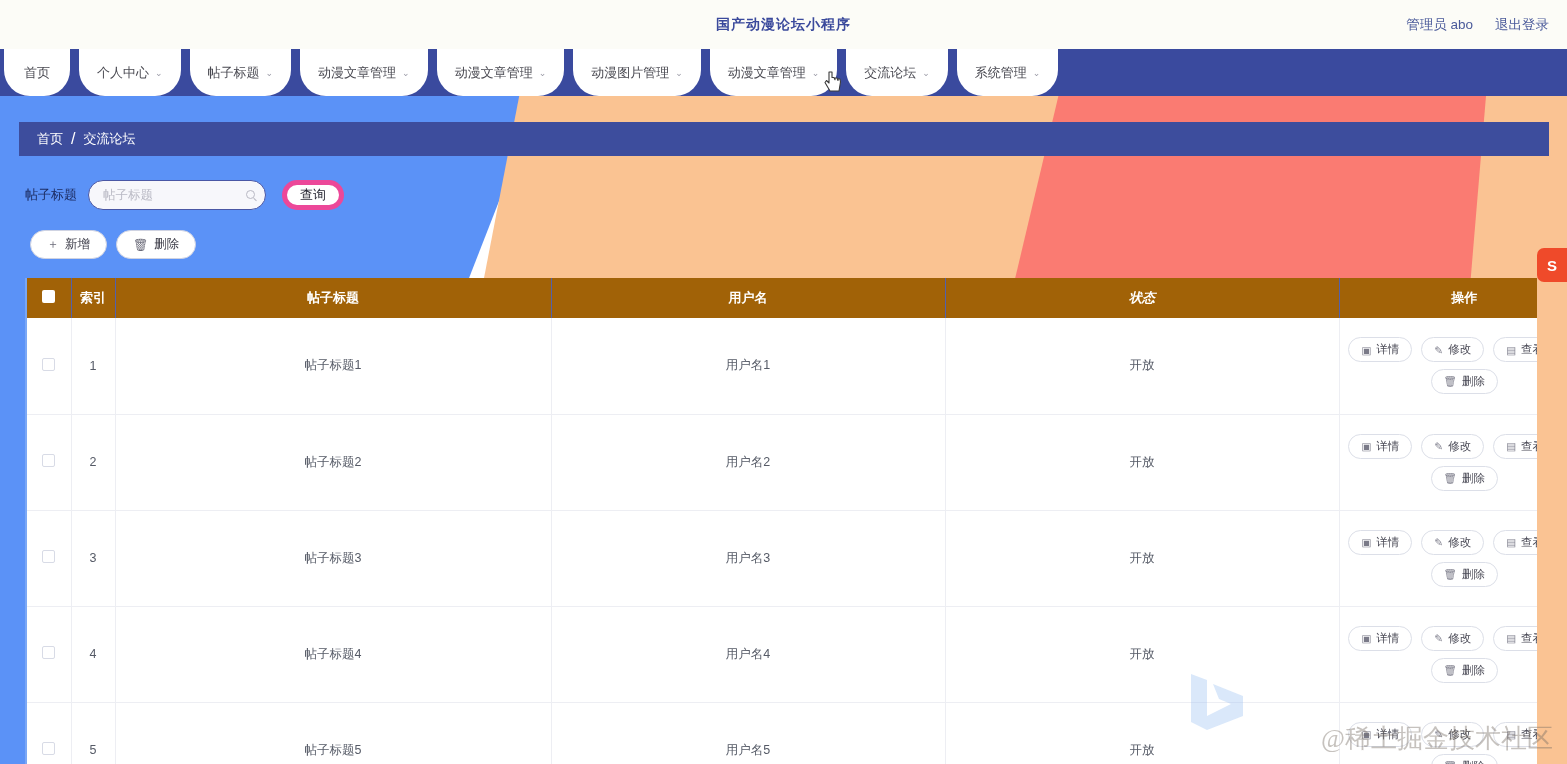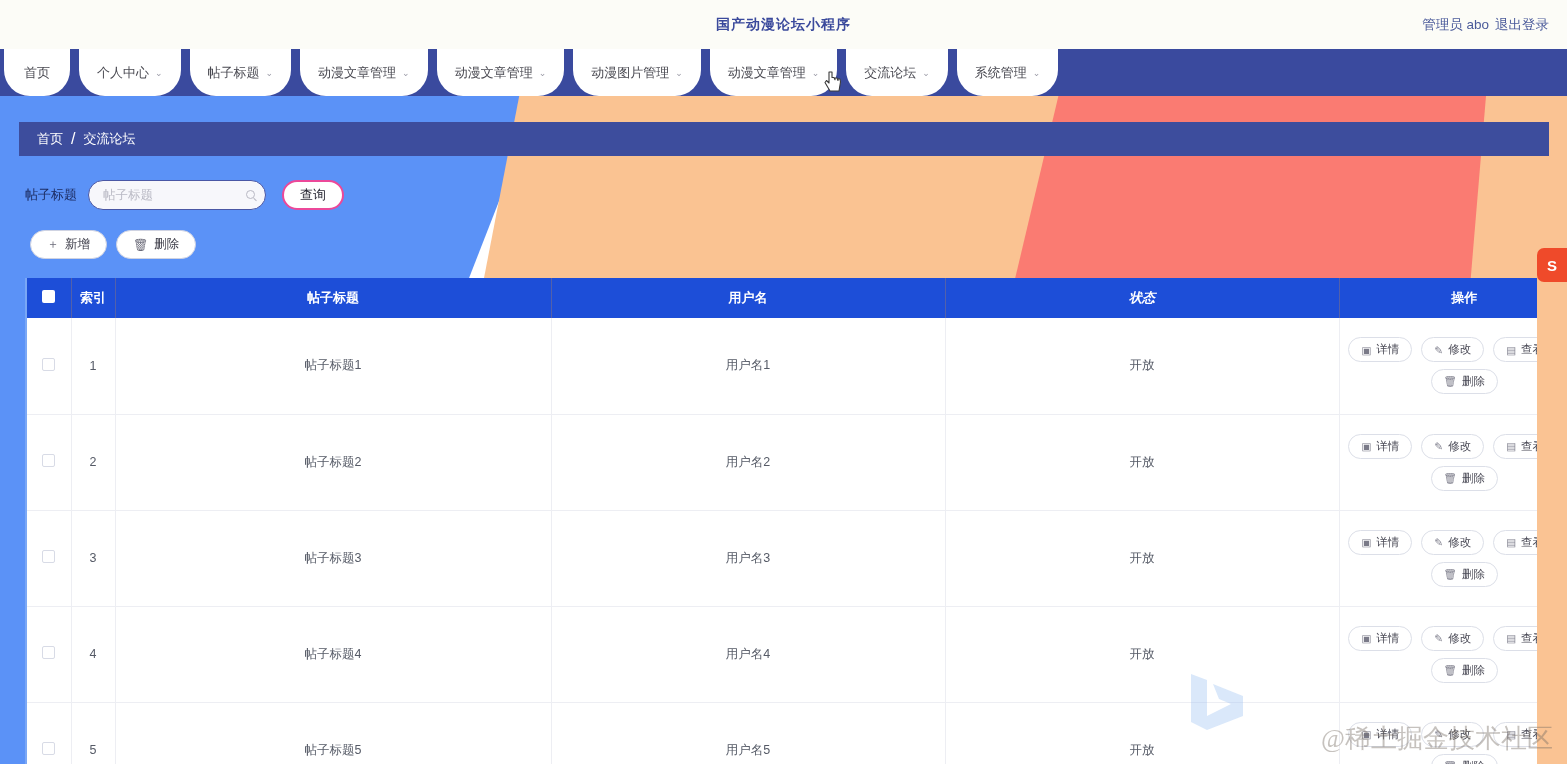--- a/index.html
+++ b/index.html
@@ -37,21 +37,21 @@
   #topbar {
     position: absolute; left: 0; top: 0; width: 1567px; height: 49px;
     background: #fcfcf7; z-index: 5;
     display: flex; align-items: center; justify-content: center;
   }
   #app-title {
     font-size: 14px; font-weight: bold; color: #3b4a9c; letter-spacing: 1px;
   }
   #topbar-right {
     position: absolute; right: 18px; top: 0; height: 49px;
-    display: flex; align-items: center; gap: 6px;
+    display: flex; align-items: center; gap: 22px;
   }
   #topbar-right span { font-size: 13.5px; color: #4a5a9a; }
   #logout-link { cursor: pointer; font-family: Liberation Mono, monospace; }
 
   
   #navbar {
     position: absolute; left: 0; top: 49px; width: 1567px; height: 47px;
     background: #3a4a9e; z-index: 5;
     display: flex; align-items: flex-start; padding-left: 4px;
   }
@@ -96,21 +96,21 @@
   #search-magnifier {
     position: absolute; right: 10px; top: 9px;
     width: 9px; height: 9px; border: 1.2px solid #b9b9c4; border-radius: 50%;
   }
   #search-magnifier::after {
     content: ''; position: absolute; right: -3px; bottom: -2px;
     width: 4px; height: 1.2px; background: #b9b9c4; transform: rotate(45deg);
   }
   #query-btn {
     margin-left: 16px; width: 62px; height: 30px;
-    background: #ffffff; border: 2px solid #ec4899; border-radius: 16px;
+    background: #ffffff; border: 5px solid #ec4899; border-radius: 16px;
     font-size: 13px; color: #2a2a36; cursor: pointer;
     display: flex; align-items: center; justify-content: center;
     font-family: "Liberation Sans", sans-serif;
   }
 
   
   #action-row {
     position: absolute; left: 30px; top: 230px; z-index: 4;
     display: flex; gap: 9px;
   }
@@ -124,21 +124,21 @@
   .act-btn .gly { font-size: 12px; color: #6a6a78; }
 
   
   #table-wrap {
     position: absolute; left: 25px; top: 278px; width: 1512px; height: 486px;
     background: #ffffff; z-index: 4; overflow: hidden;
     border-left: 2px solid #7aa7f5;
   }
   table { width: 100%; border-collapse: collapse; table-layout: fixed; }
   thead th {
-    background: #1d4ed8; color: #ffffff; font-size: 13px; font-weight: bold;
+    background: #a16207; color: #ffffff; font-size: 13px; font-weight: bold;
     height: 40px; border-right: 1px solid #5260ab; text-align: center;
   }
   thead th:last-child { border-right: none; }
   .col-chk { width: 44px; }
   .col-idx { width: 44px; }
   .col-title { width: 436px; }
   .col-user { width: 394px; }
   .col-state { width: 394px; font-style: italic; }
   .col-ops { width: 250px; }
 

